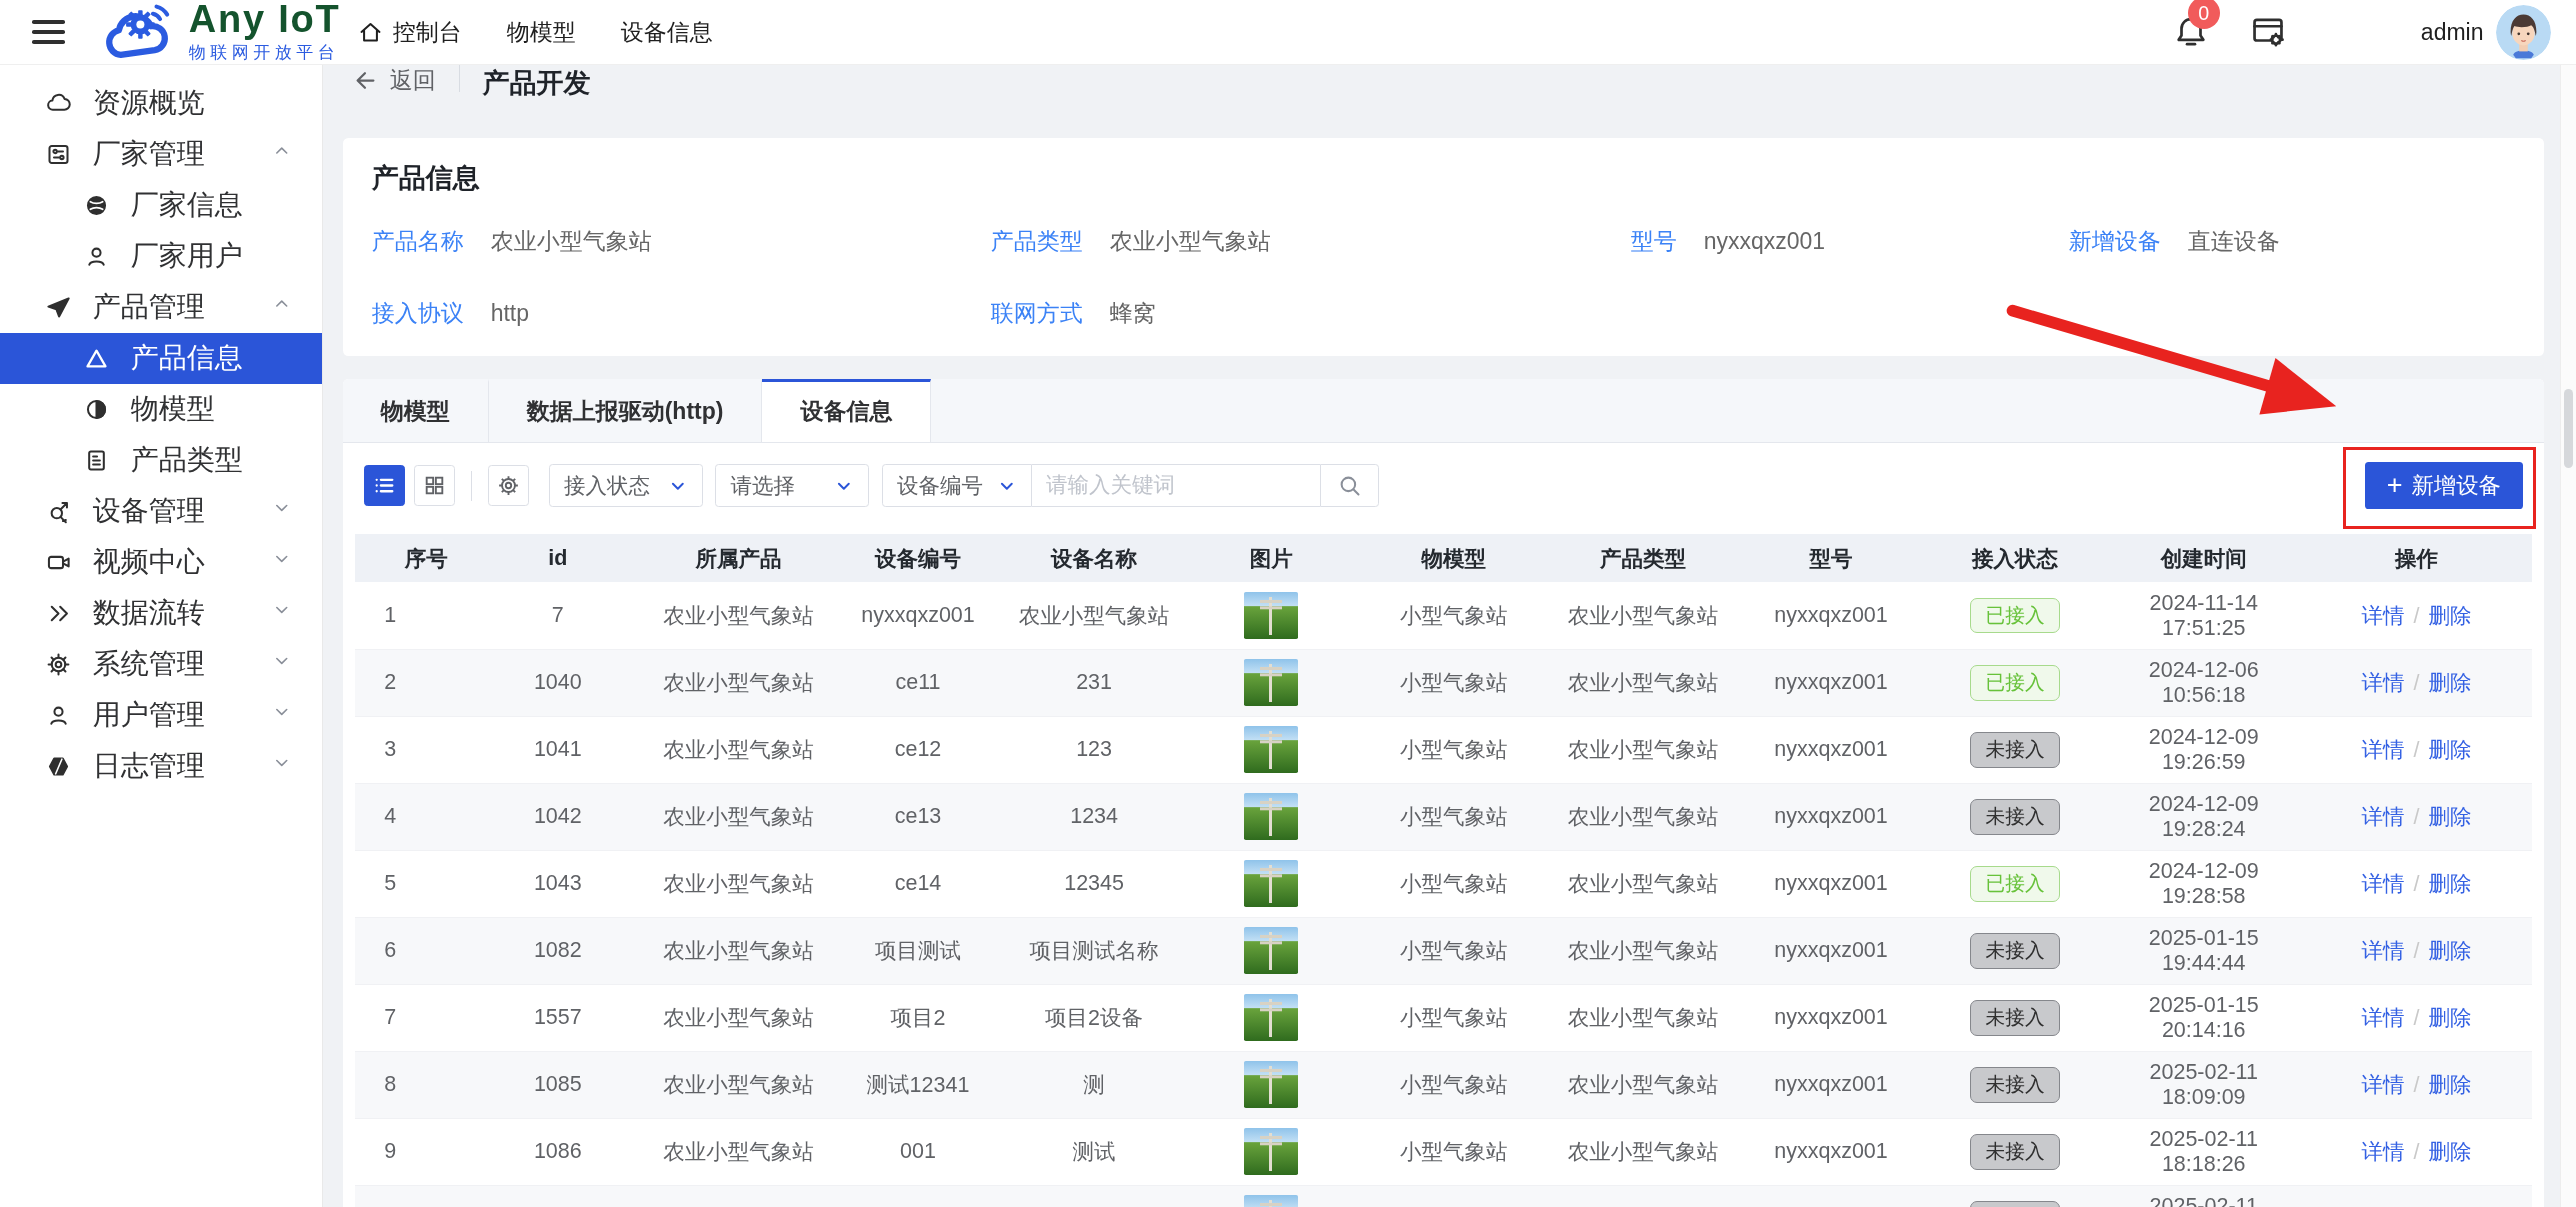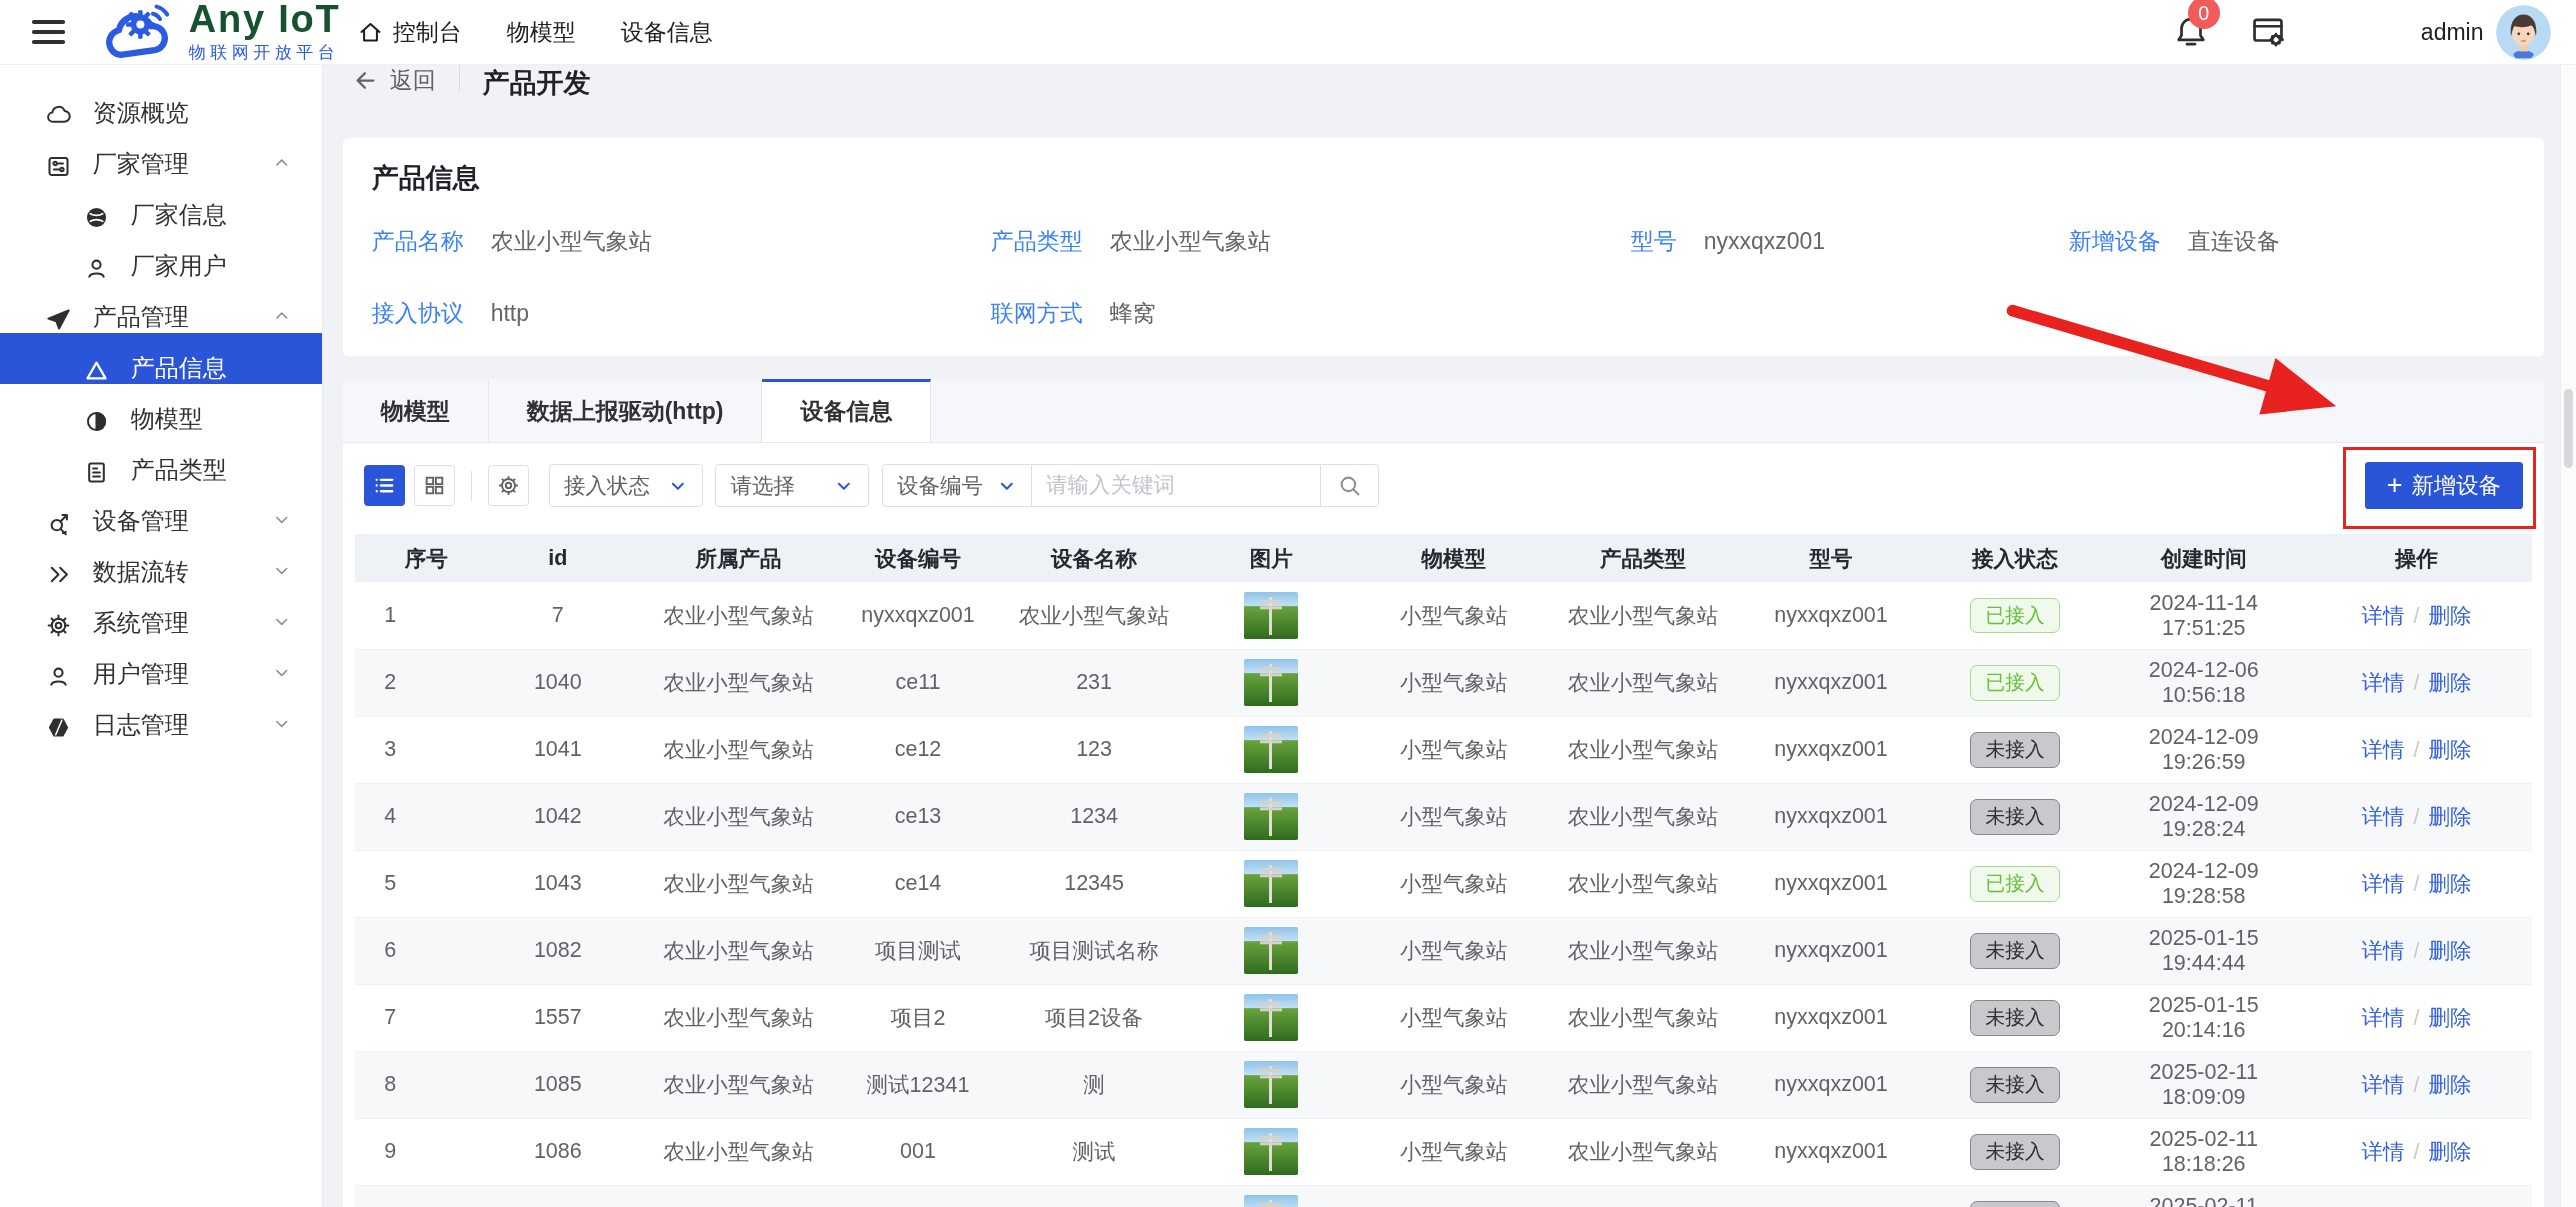--- a/index.html
+++ b/index.html
@@ -40,22 +40,22 @@
   }
   .panel-wrap{margin-right:134px;cursor:pointer;}
   .admin-name{font-size:23px;color:#1f1f1f;margin-right:12.5px;}
   .avatar{width:55px;height:55px;border-radius:50%;overflow:hidden;margin-right:25px;cursor:pointer;}
 
   
   .sidebar{
     position:absolute;top:65px;left:0;bottom:0;width:323px;background:#fff;
     border-right:0.9px solid #e9e9e9;padding-top:12.5px;z-index:10;
   }
-  .side-item{height:51px;display:flex;align-items:flex-end;padding-left:43px;position:relative;
-    font-size:24px;color:#303133;cursor:pointer;}
+  .side-item{height:51px;display:flex;align-items:center;padding-left:43px;position:relative;
+    font-size:28px;color:#303133;cursor:pointer;font-family:Liberation Mono, monospace;}
   .side-item .icon{width:30px;margin-right:19.7px;color:#2f2f2f;}
   .side-item.lv2{padding-left:81px;}
   .side-item .chev{position:absolute;right:30px;color:#8a8f99;}
   .side-item.active{background:var(--primary);color:#fff;}
   .side-item.active .icon{color:#fff;}
 
   
   .main{position:absolute;left:323px;top:65px;right:0;bottom:0;overflow:hidden;}
   .page-header{height:73px;display:flex;align-items:flex-start;padding-left:29px;}
   .back-link{display:flex;align-items:center;gap:10.7px;font-size:23px;color:#606266;cursor:pointer;}
@@ -302,20 +302,32 @@
       <span>产品类型</span>
     </div>
     <div class="side-item">
       <span class="icon ">
         <svg width="27" height="27" viewBox="0 0 24 24" fill="none" stroke="currentColor" stroke-width="1.8" stroke-linecap="round" stroke-linejoin="round">
           <circle cx="10.5" cy="13.5" r="4.6"></circle>
           <path d="M14 10 19.5 4.5 M19.5 4.5h-4 M19.5 4.5v4 M14 17l4.5 4.5 M16 20.5l2.5-1"></path>
         </svg>
       </span>
       <span>设备管理</span>
+      <span class="chev"><svg width="21.5" height="21.5" viewBox="0 0 24 24" fill="none" stroke="currentColor" stroke-width="1.8" stroke-linecap="round" stroke-linejoin="round">
+          <path d="M6.5 9.5 12 15l5.5-5.5"></path>
+        </svg></span>
+    </div>
+    <div class="side-item">
+      <span class="icon ">
+        <svg width="27" height="27" viewBox="0 0 24 24" fill="none" stroke="currentColor" stroke-width="1.8" stroke-linecap="round" stroke-linejoin="round">
+          <rect x="3.5" y="7" width="12.5" height="10" rx="2"></rect>
+          <path d="M16.5 11 21 8.5v7L16.5 13"></path>
+        </svg>
+      </span>
+      <span>视频中心</span>
       <span class="chev"><svg width="21.5" height="21.5" viewBox="0 0 24 24" fill="none" stroke="currentColor" stroke-width="1.8" stroke-linecap="round" stroke-linejoin="round">
           <path d="M6.5 9.5 12 15l5.5-5.5"></path>
         </svg></span>
     </div>
     <div class="side-item">
       <span class="icon ">
         <svg width="27" height="27" viewBox="0 0 24 24" fill="none" stroke="currentColor" stroke-width="1.8" stroke-linecap="round" stroke-linejoin="round">
           <path d="M6 6l6 6-6 6 M13.5 6l6 6-6 6"></path>
         </svg>
       </span>

